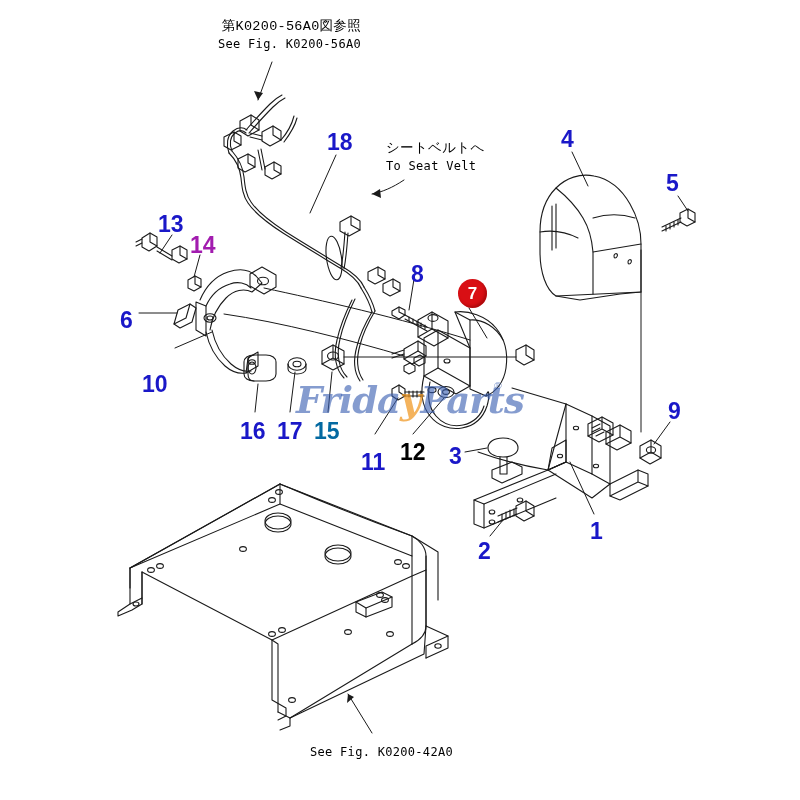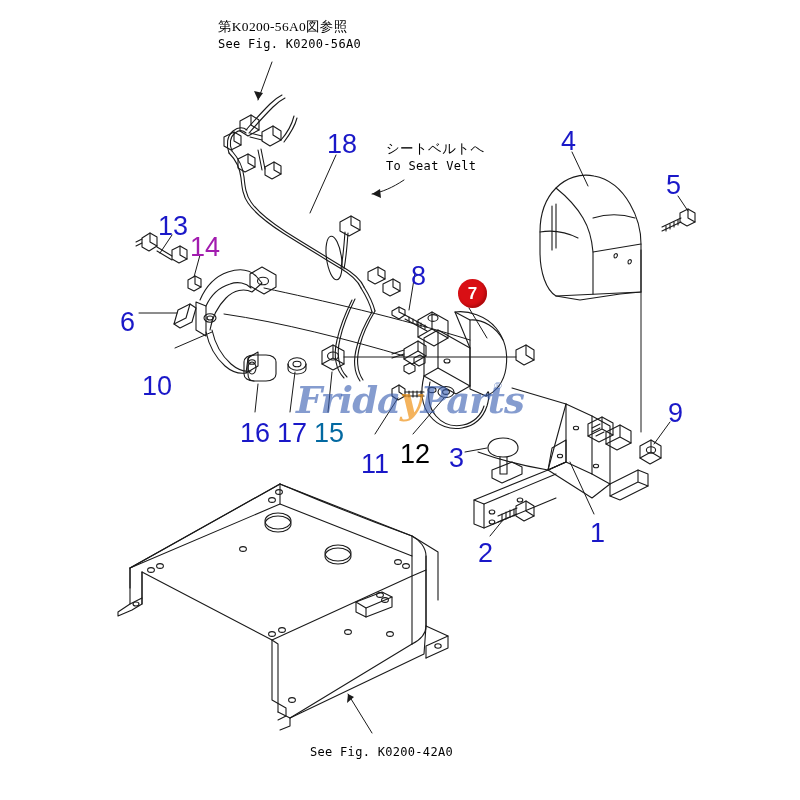--- a/index.html
+++ b/index.html
@@ -18,22 +18,22 @@
   svg.line-art {
     position: absolute;
     left: 0;
     top: 0;
     width: 800px;
     height: 800px;
   }
   .callout {
     position: absolute;
     font-family: "Liberation Sans", sans-serif;
-    font-weight: normal;
-    font-size: 27px;
+    font-weight: bold;
+    font-size: 23px;
     color: #1a18c8;
     line-height: 1;
     white-space: nowrap;
     user-select: none;
   }
   .callout-highlight {
     position: absolute;
     width: 29px;
     height: 29px;
     border-radius: 50%;
@@ -51,22 +51,23 @@
     position: absolute;
     font-family: "DejaVu Sans", sans-serif;
     font-size: 13px;
     color: #000000;
     line-height: 1.35;
     white-space: nowrap;
     letter-spacing: 0.3px;
   }
   .ref-label .jp {
     display: block;
-    font-family: Liberation Serif, serif;
+    font-family: Liberation Mono, monospace;
     font-size: 13.5px;
+    text-align: right;
   }
   .ref-label .en {
     display: block;
     font-family: "DejaVu Sans Mono", monospace;
     font-size: 12px;
   }
   .wm {
     position: absolute;
     left: 296px;
     top: 378px;

